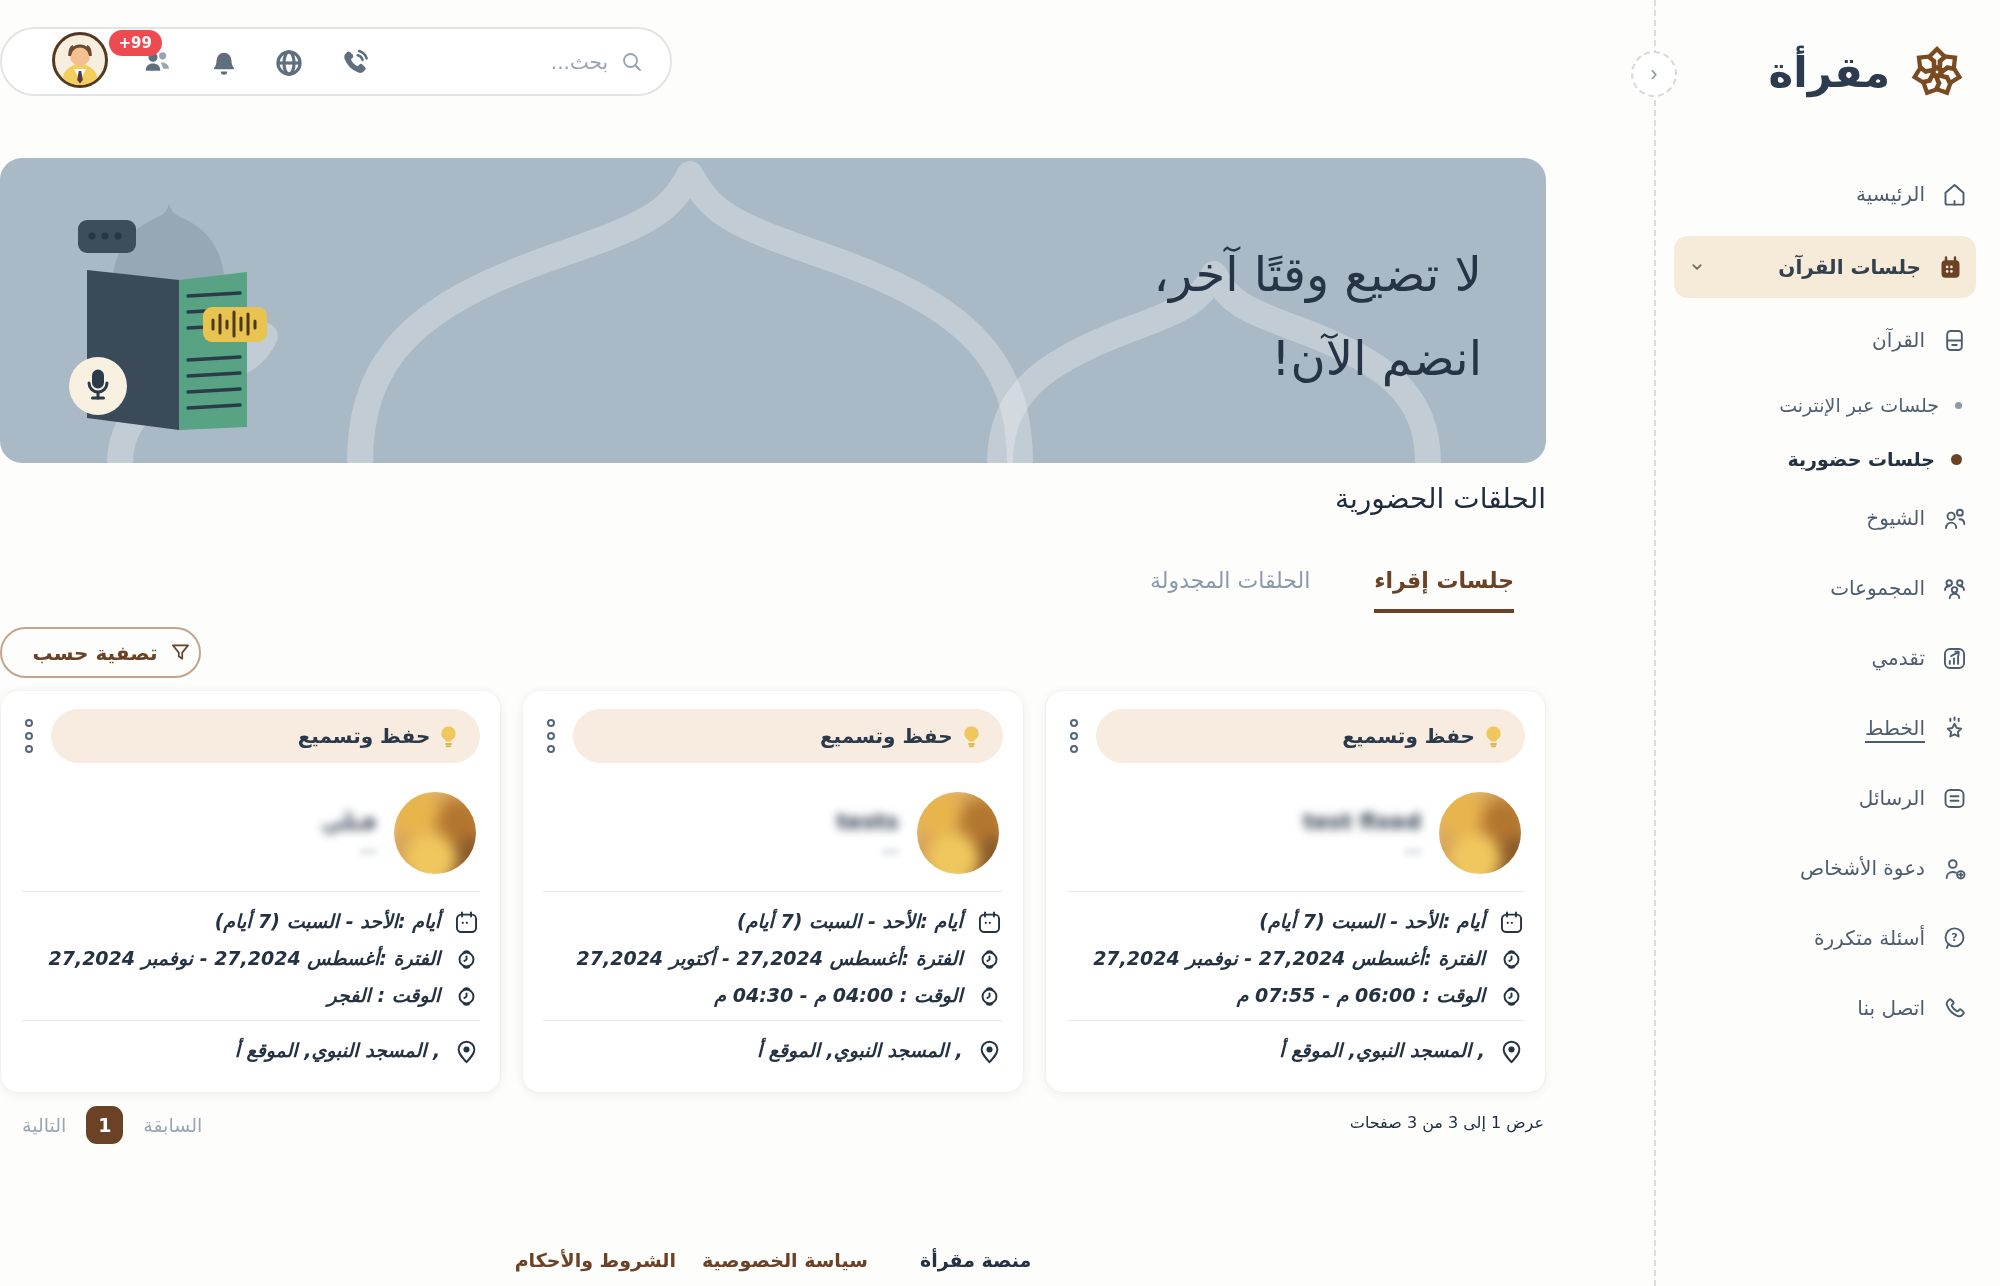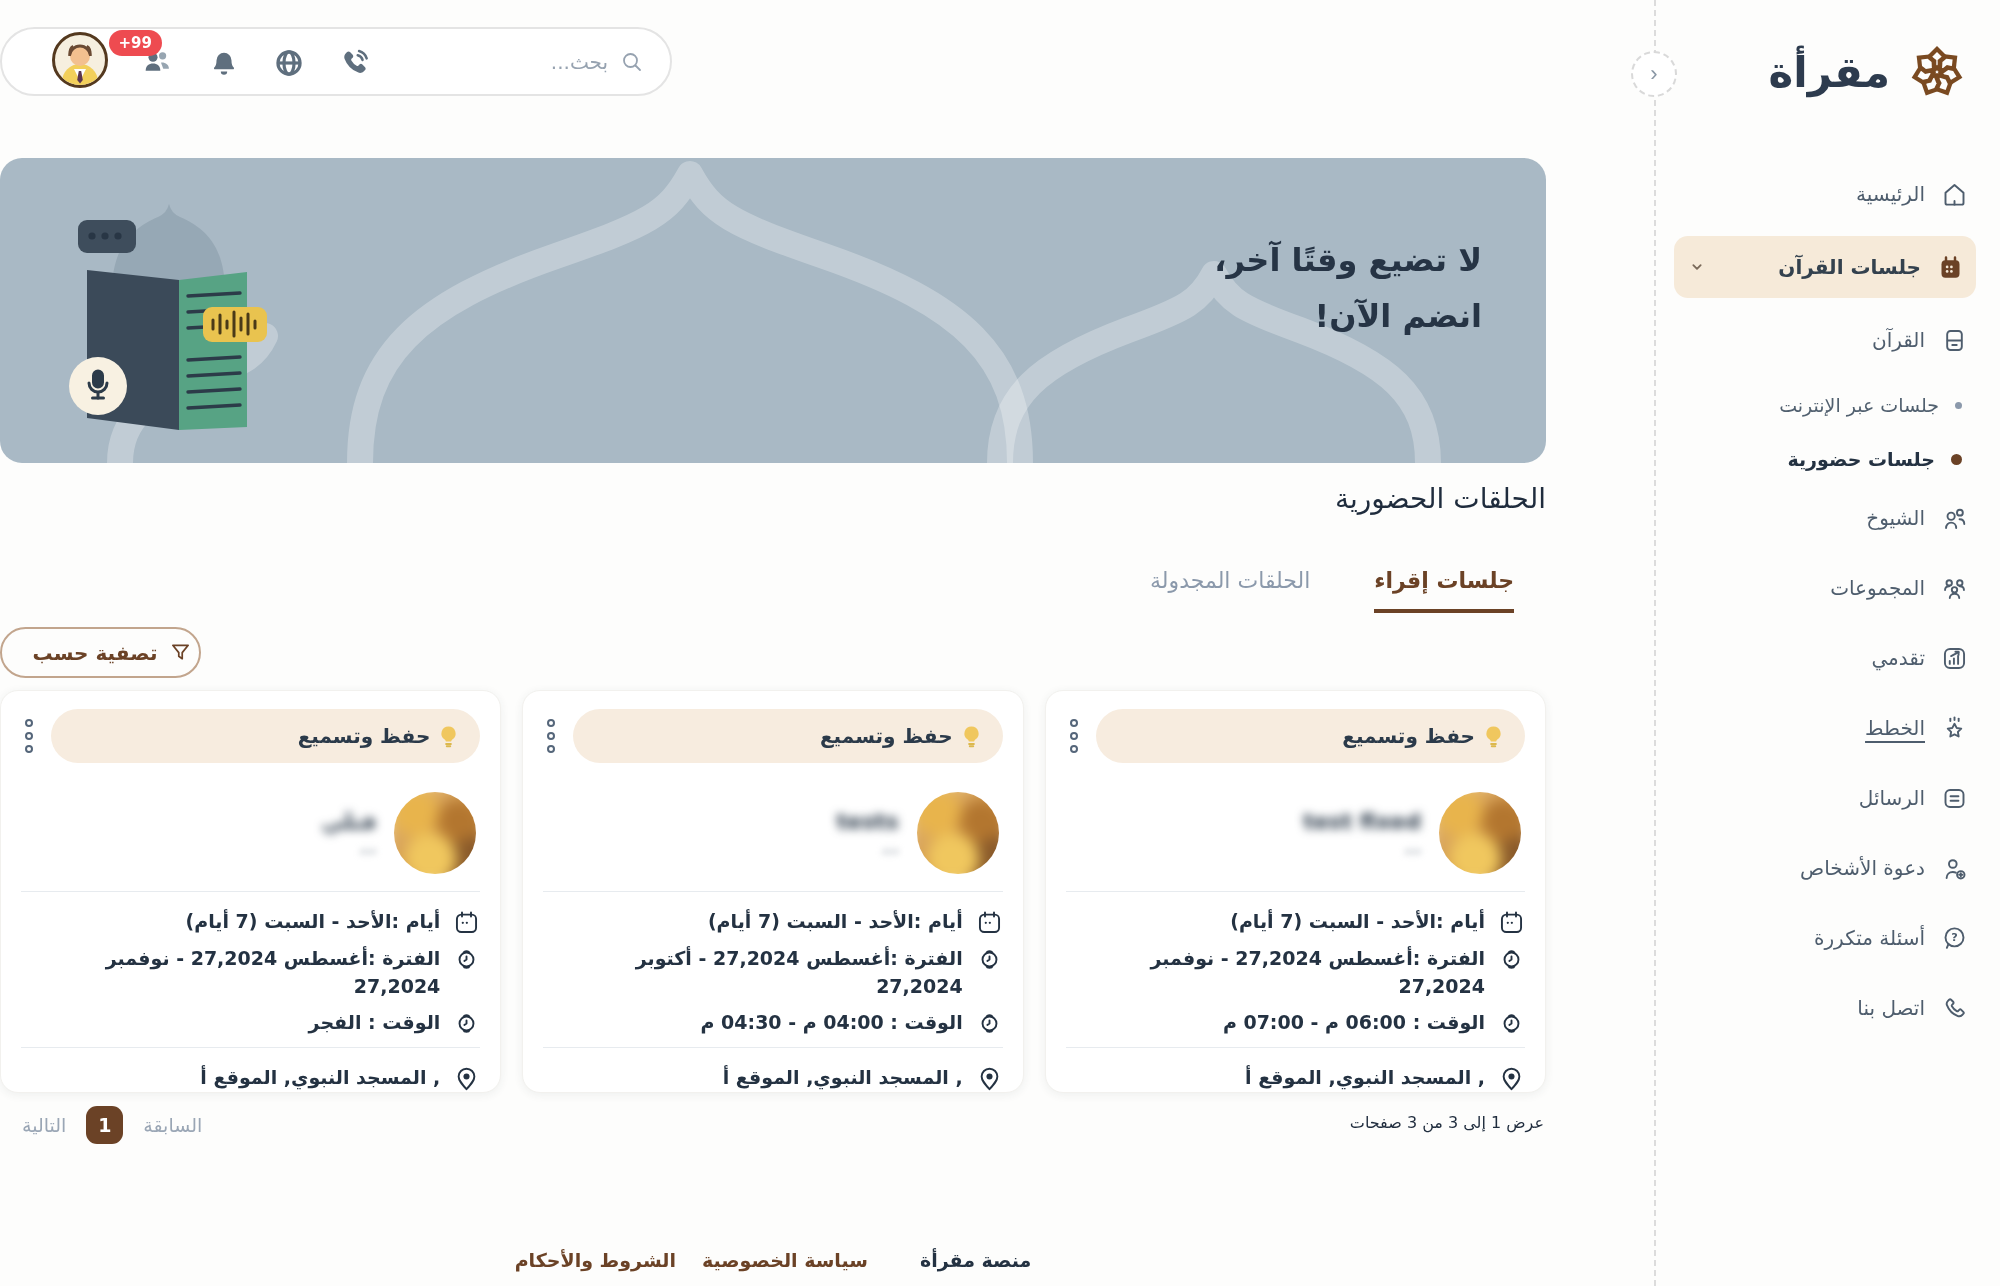--- a/index.html
+++ b/index.html
@@ -68,21 +68,21 @@
   }
 
   
   .banner {
     position:absolute; top:158px; left:0; right:0; height:305px; border-radius:22px;
     background:#a9b9c5; overflow:hidden;
   }
   .banner-domes { position:absolute; inset:0; }
   .banner-illus { position:absolute; right:1276px; top:42px; width:210px; height:240px; }
   .banner-text { position:absolute; top:74px; right:64px; text-align:right; color:#263445; }
-  .banner-text .l1, .banner-text .l2 { font-size:32px; font-weight:700; line-height:1.75; }
+  .banner-text .l1, .banner-text .l2 { font-size:48px; font-weight:400; line-height:1.75; }
 
   
   .page-title { position:absolute; top:482px; right:0; font-size:28px; font-weight:400; color:#1f2c3d; }
   .tabs { position:absolute; top:568px; right:32px; display:flex; gap:64px; direction:rtl; }
   .tab { font-size:22px; color:#8b99ab; cursor:pointer; padding-bottom:16px; }
   .tab.active { color:#6b4226; font-weight:700; border-bottom:4px solid #6b4226; }
 
   
   .filter-btn {
     position:absolute; top:627px; left:0; width:201px; height:51px; border-radius:26px;
@@ -115,21 +115,21 @@
       radial-gradient(circle at 45% 75%, #f0c75e 0 26%, transparent 29%),
       radial-gradient(circle at 80% 78%, #8a5a2a 0 22%, transparent 26%),
       linear-gradient(135deg,#f2cf8a,#c98a3e 60%,#7d5022);
   }
   .pname { text-align:right; }
   .pname .nm { font-size:22px; font-weight:800; color:#2b3a4a; filter:blur(5px); }
   .pname .sub { font-size:13px; color:#9aa3ad; filter:blur(3px); margin-top:8px; }
   .card hr { border:none; border-top:1px solid #e7ebef; margin:10px 0 16px; }
   .drow { display:flex; align-items:flex-start; gap:13px; margin-bottom:9px; color:#243242; }
   .drow .dicon { width:27px; height:27px; flex:0 0 auto; margin-top:1px; }
-  .drow .dtxt { font-size:19px; font-weight:600; line-height:1.45; }
+  .drow .dtxt { font-size:19px; font-weight:600; line-height:1.45;font-style:italic; }
 
   
   .pg-summary { position:absolute; top:1113px; right:2px; font-size:16px; color:#1f2c3d; }
   .pager { position:absolute; top:1106px; left:22px; display:flex; align-items:center; gap:20px; direction:rtl; }
   .pager .nav-lnk { color:#9aa6b5; font-size:19px; cursor:pointer; }
   .pager .pnum {
     width:37px; height:38px; background:#6b4226; color:#fff; border-radius:11px; font-weight:700;
     font-size:19px; display:flex; align-items:center; justify-content:center; cursor:pointer;
   }
 
@@ -517,21 +517,21 @@
         </div>
         <div class="drow">
           <span class="dicon">
               <svg width="27" height="27" viewBox="0 0 24 24" fill="none" stroke="#243242" stroke-width="1.7" stroke-linecap="round" stroke-linejoin="round">
                 <circle cx="12" cy="12" r="6.2"></circle>
                 <path d="M12 9.3 V12 l-1.9 1.3"></path>
                 <path d="M9.4 6.3 c.5-2.1 4.7-2.1 5.2 0"></path>
                 <path d="M9.4 17.7 c.5 2.1 4.7 2.1 5.2 0"></path>
               </svg>
             </span>
-          <span class="dtxt">الوقت : 06:00 م - 07:00 م</span>
+          <span class="dtxt">الوقت : 06:00 م - 07:55 م</span>
         </div>
         <hr>
         <div class="drow">
           <span class="dicon">
               <svg width="27" height="27" viewBox="0 0 24 24" fill="none" stroke="#243242" stroke-width="1.7" stroke-linecap="round" stroke-linejoin="round">
                 <path d="M12 21.5 c-4.2-4.6-7-7.7-7-11.2 a7 7 0 0 1 14 0 c0 3.5-2.8 6.6-7 11.2 Z"></path>
                 <circle cx="12" cy="10.2" r="2.7" fill="#243242" stroke="none"></circle>
               </svg>
             </span>
           <span class="dtxt">, المسجد النبوي, الموقع أ</span>

